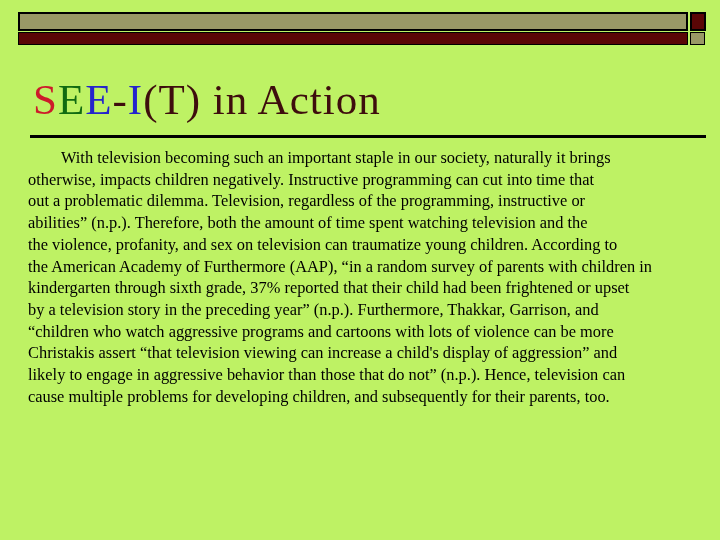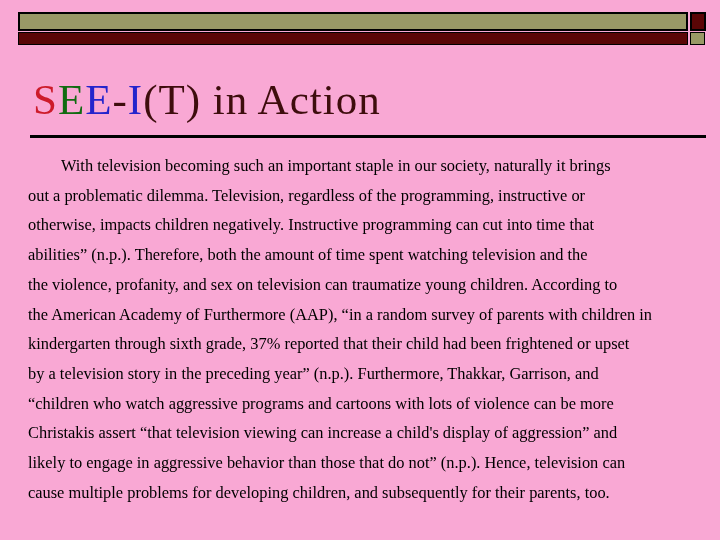--- a/index.html
+++ b/index.html
@@ -1,20 +1,20 @@
 <!DOCTYPE html>
 <html><head>
 <meta charset="utf-8">
 <style>
   html, body { margin: 0; padding: 0; }
   .slide {
     position: relative;
     width: 720px;
     height: 540px;
-    background: #f9a8d4;
+    background: #bef264;
     overflow: hidden;
     font-family: "Liberation Serif", "DejaVu Serif", serif;
   }
   
   .deco-piece { position: absolute; box-sizing: border-box; }
   .bar-tan  { left: 18px; top: 12px; width: 670px; height: 19px; border: 2px solid #000; }
   .sq-red   { left: 690px; top: 12px; width: 16px; height: 19px; border: 2px solid #000; }
   .bar-red  { left: 18px; top: 32px; width: 670px; height: 13px; border: 1px solid #000; }
   .sq-tan   { left: 690px; top: 32px; width: 15px; height: 13px; border: 1px solid #000; }
   
@@ -43,21 +43,20 @@
     position: absolute;
     left: 28px;
     top: 147px;
     width: 684px;
     font-size: 16.4px;
     color: #000;
   }
   .body-line {
     white-space: pre;
     line-height: 21.7px;
-    margin-top: 8px;
   }
   .body-line.first { padding-left: 33px; }
 </style>
 </head>
 <body>
 
 <div class="slide">
 
   <div>
     <div class="deco-piece bar-tan" style="background-color: rgb(153, 153, 102);"></div>
@@ -65,22 +64,22 @@
     <div class="deco-piece bar-red" style="background-color: rgb(90, 6, 6);"></div>
     <div class="deco-piece sq-tan" style="background-color: rgb(153, 153, 102);"></div>
   </div>
 
   <h1 class="title"><span style="color: rgb(205, 27, 42);">S</span><span style="color: rgb(17, 107, 17);">E</span><span style="color: rgb(36, 36, 204);">E</span><span style="color: rgb(62, 13, 13);">-</span><span style="color: rgb(36, 36, 204);">I</span><span style="color: rgb(62, 13, 13);">(T) in Action</span></h1>
 
   <div class="rule"></div>
 
   <div class="body-text" id="body-lines" style="color: rgb(0, 0, 0);">
       <div class="body-line first">With television becoming such an important staple in our society, naturally it brings</div>
+      <div class="body-line">otherwise, impacts children negatively. Instructive programming can cut into time that</div>
       <div class="body-line">out a problematic dilemma. Television, regardless of the programming, instructive or</div>
-      <div class="body-line">otherwise, impacts children negatively. Instructive programming can cut into time that</div>
       <div class="body-line">abilities” (n.p.). Therefore, both the amount of time spent watching television and the</div>
       <div class="body-line">the violence, profanity, and sex on television can traumatize young children. According to</div>
       <div class="body-line">the American Academy of Furthermore (AAP), “in a random survey of parents with children in</div>
       <div class="body-line">kindergarten through sixth grade, 37% reported that their child had been frightened or upset</div>
       <div class="body-line">by a television story in the preceding year” (n.p.). Furthermore, Thakkar, Garrison, and</div>
       <div class="body-line">“children who watch aggressive programs and cartoons with lots of violence can be more</div>
       <div class="body-line">Christakis assert “that television viewing can increase a child's display of aggression” and</div>
       <div class="body-line">likely to engage in aggressive behavior than those that do not” (n.p.). Hence, television can</div>
       <div class="body-line">cause multiple problems for developing children, and subsequently for their parents, too.</div>
     </div>

